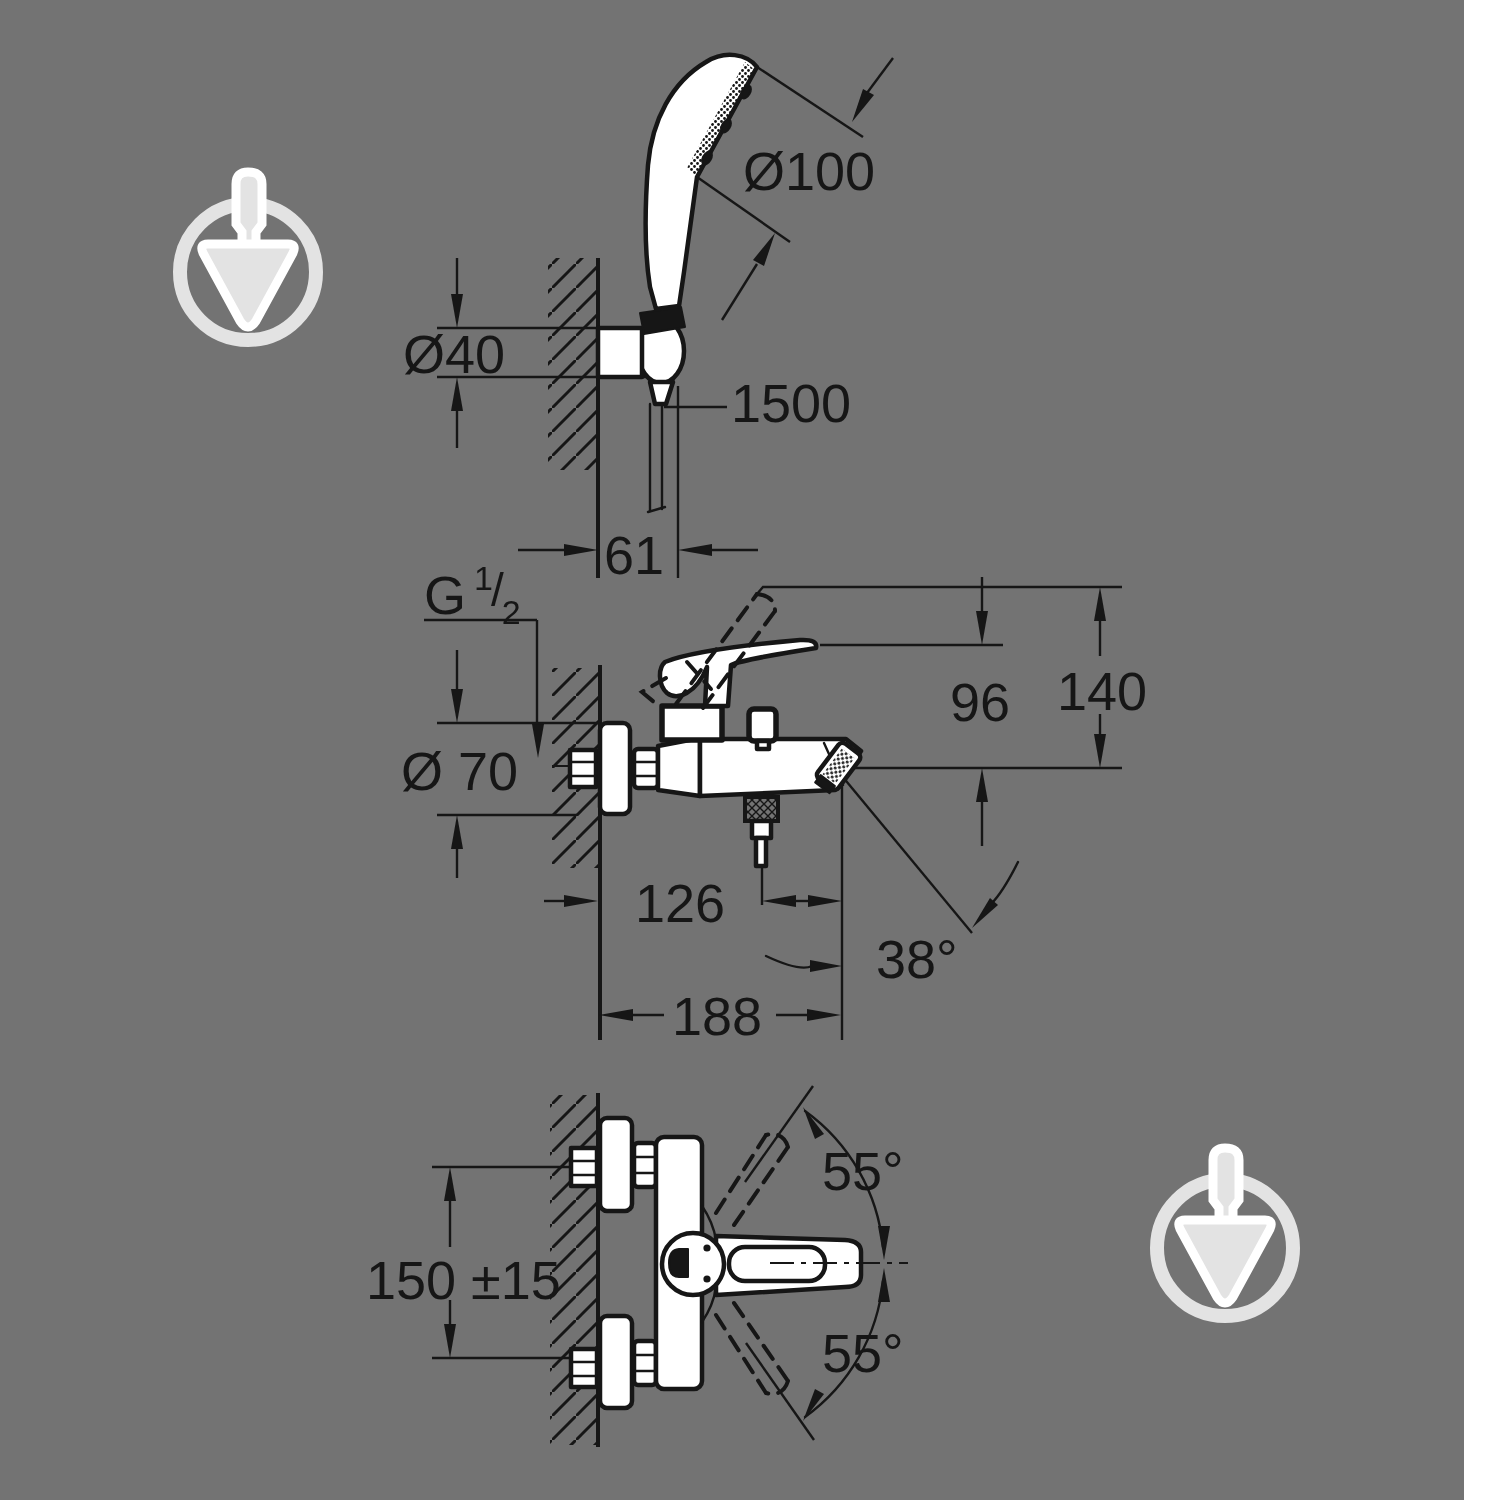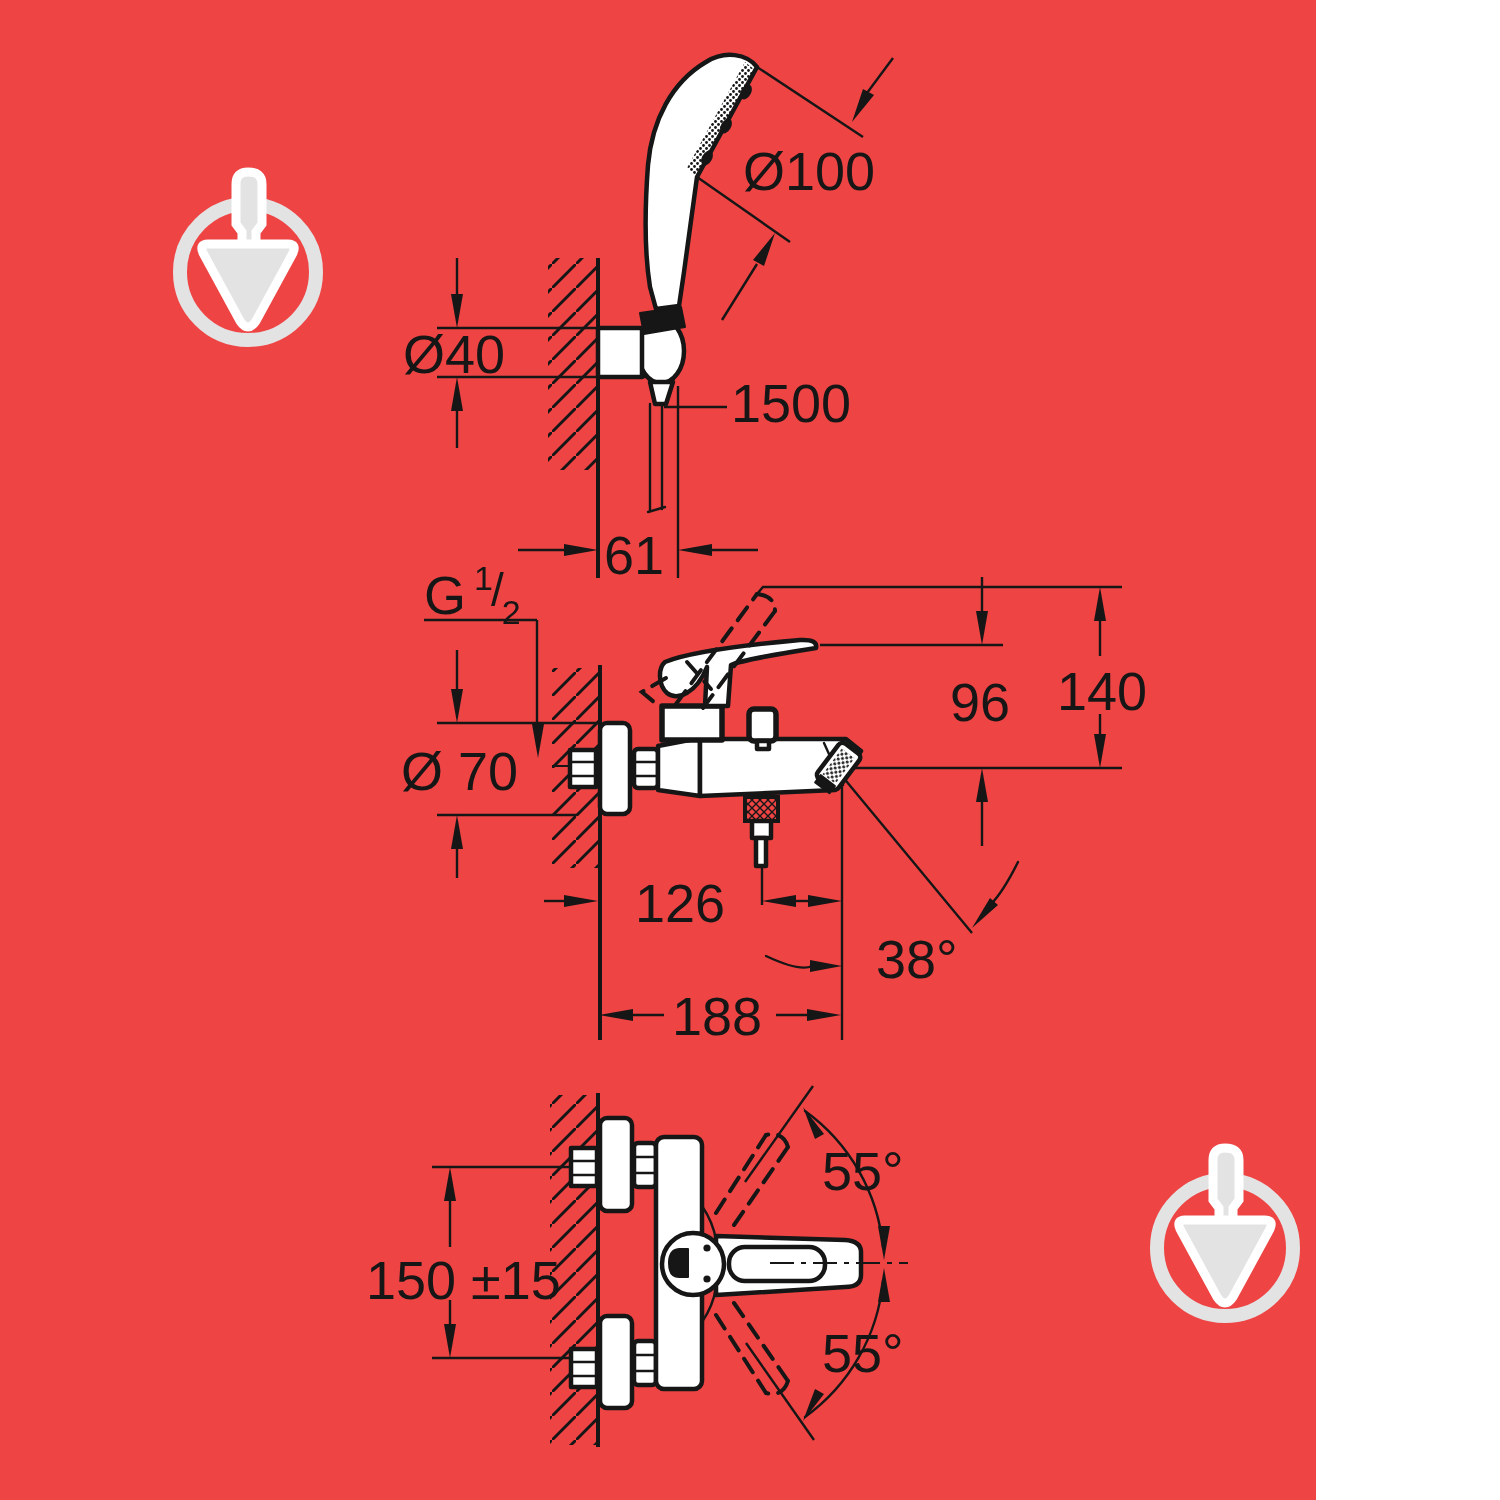--- a/index.html
+++ b/index.html
@@ -1,16 +1,16 @@
 <!DOCTYPE html>
 <html><head>
 <meta charset="utf-8">
 <style>
   html,body{margin:0;padding:0;background:#fff;}
-  .page{position:relative;width:1316px;height:1500px;background:#ef4444;overflow:hidden;
+  .page{position:relative;width:1464px;height:1500px;background:#737373;overflow:hidden;
         font-family:"Liberation Sans","DejaVu Sans",sans-serif;}
   svg{display:block}
   text{fill:#161616;font-family:"Liberation Sans","DejaVu Sans",sans-serif;font-size:54px;}
   .outline{fill:#fff;stroke:#161616;stroke-width:4.5;stroke-linejoin:round;stroke-linecap:round;}
   .thick{stroke-width:5.5;}
   .thin{fill:none;stroke:#161616;stroke-width:2.4;stroke-linecap:round;}
   .dim{fill:none;stroke:#161616;stroke-width:2.4;}
   .tri{fill:#161616;stroke:none;}
   .dashed{fill:none;stroke:#161616;stroke-width:4;stroke-dasharray:16 10;stroke-linecap:round;}
   .dashdot{fill:none;stroke:#161616;stroke-width:2.2;stroke-dasharray:24 7 5 7;}

